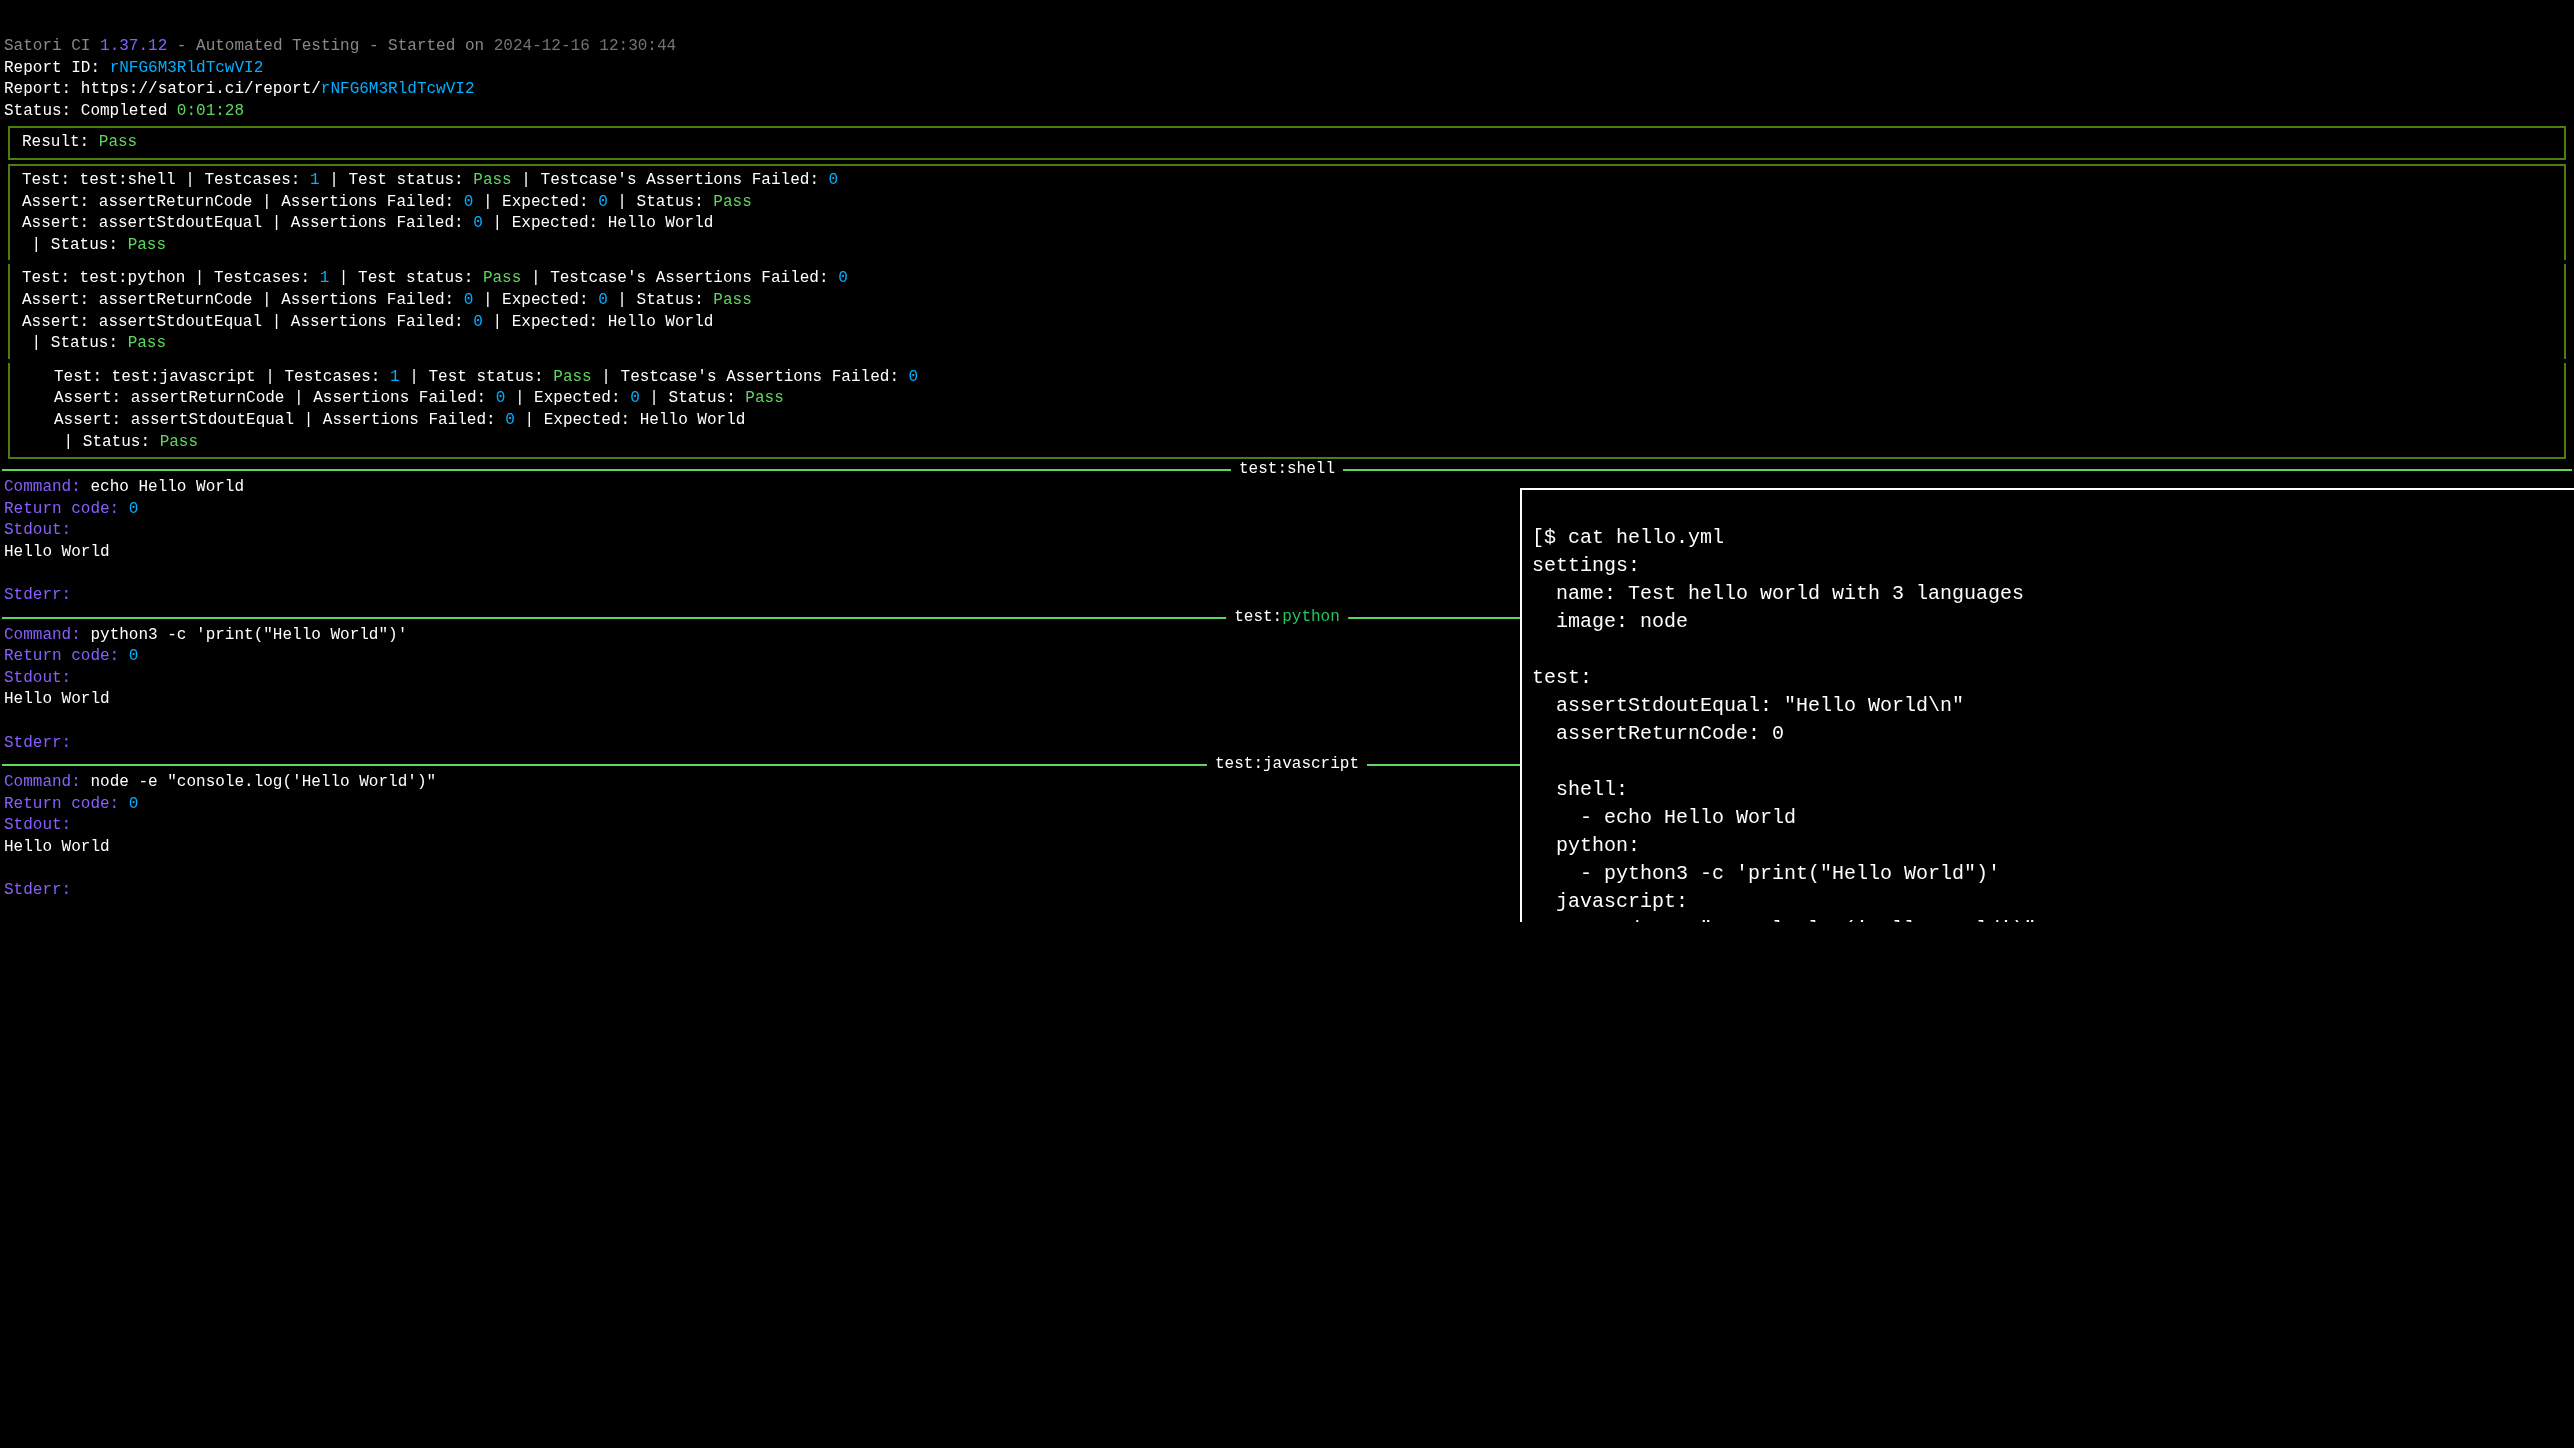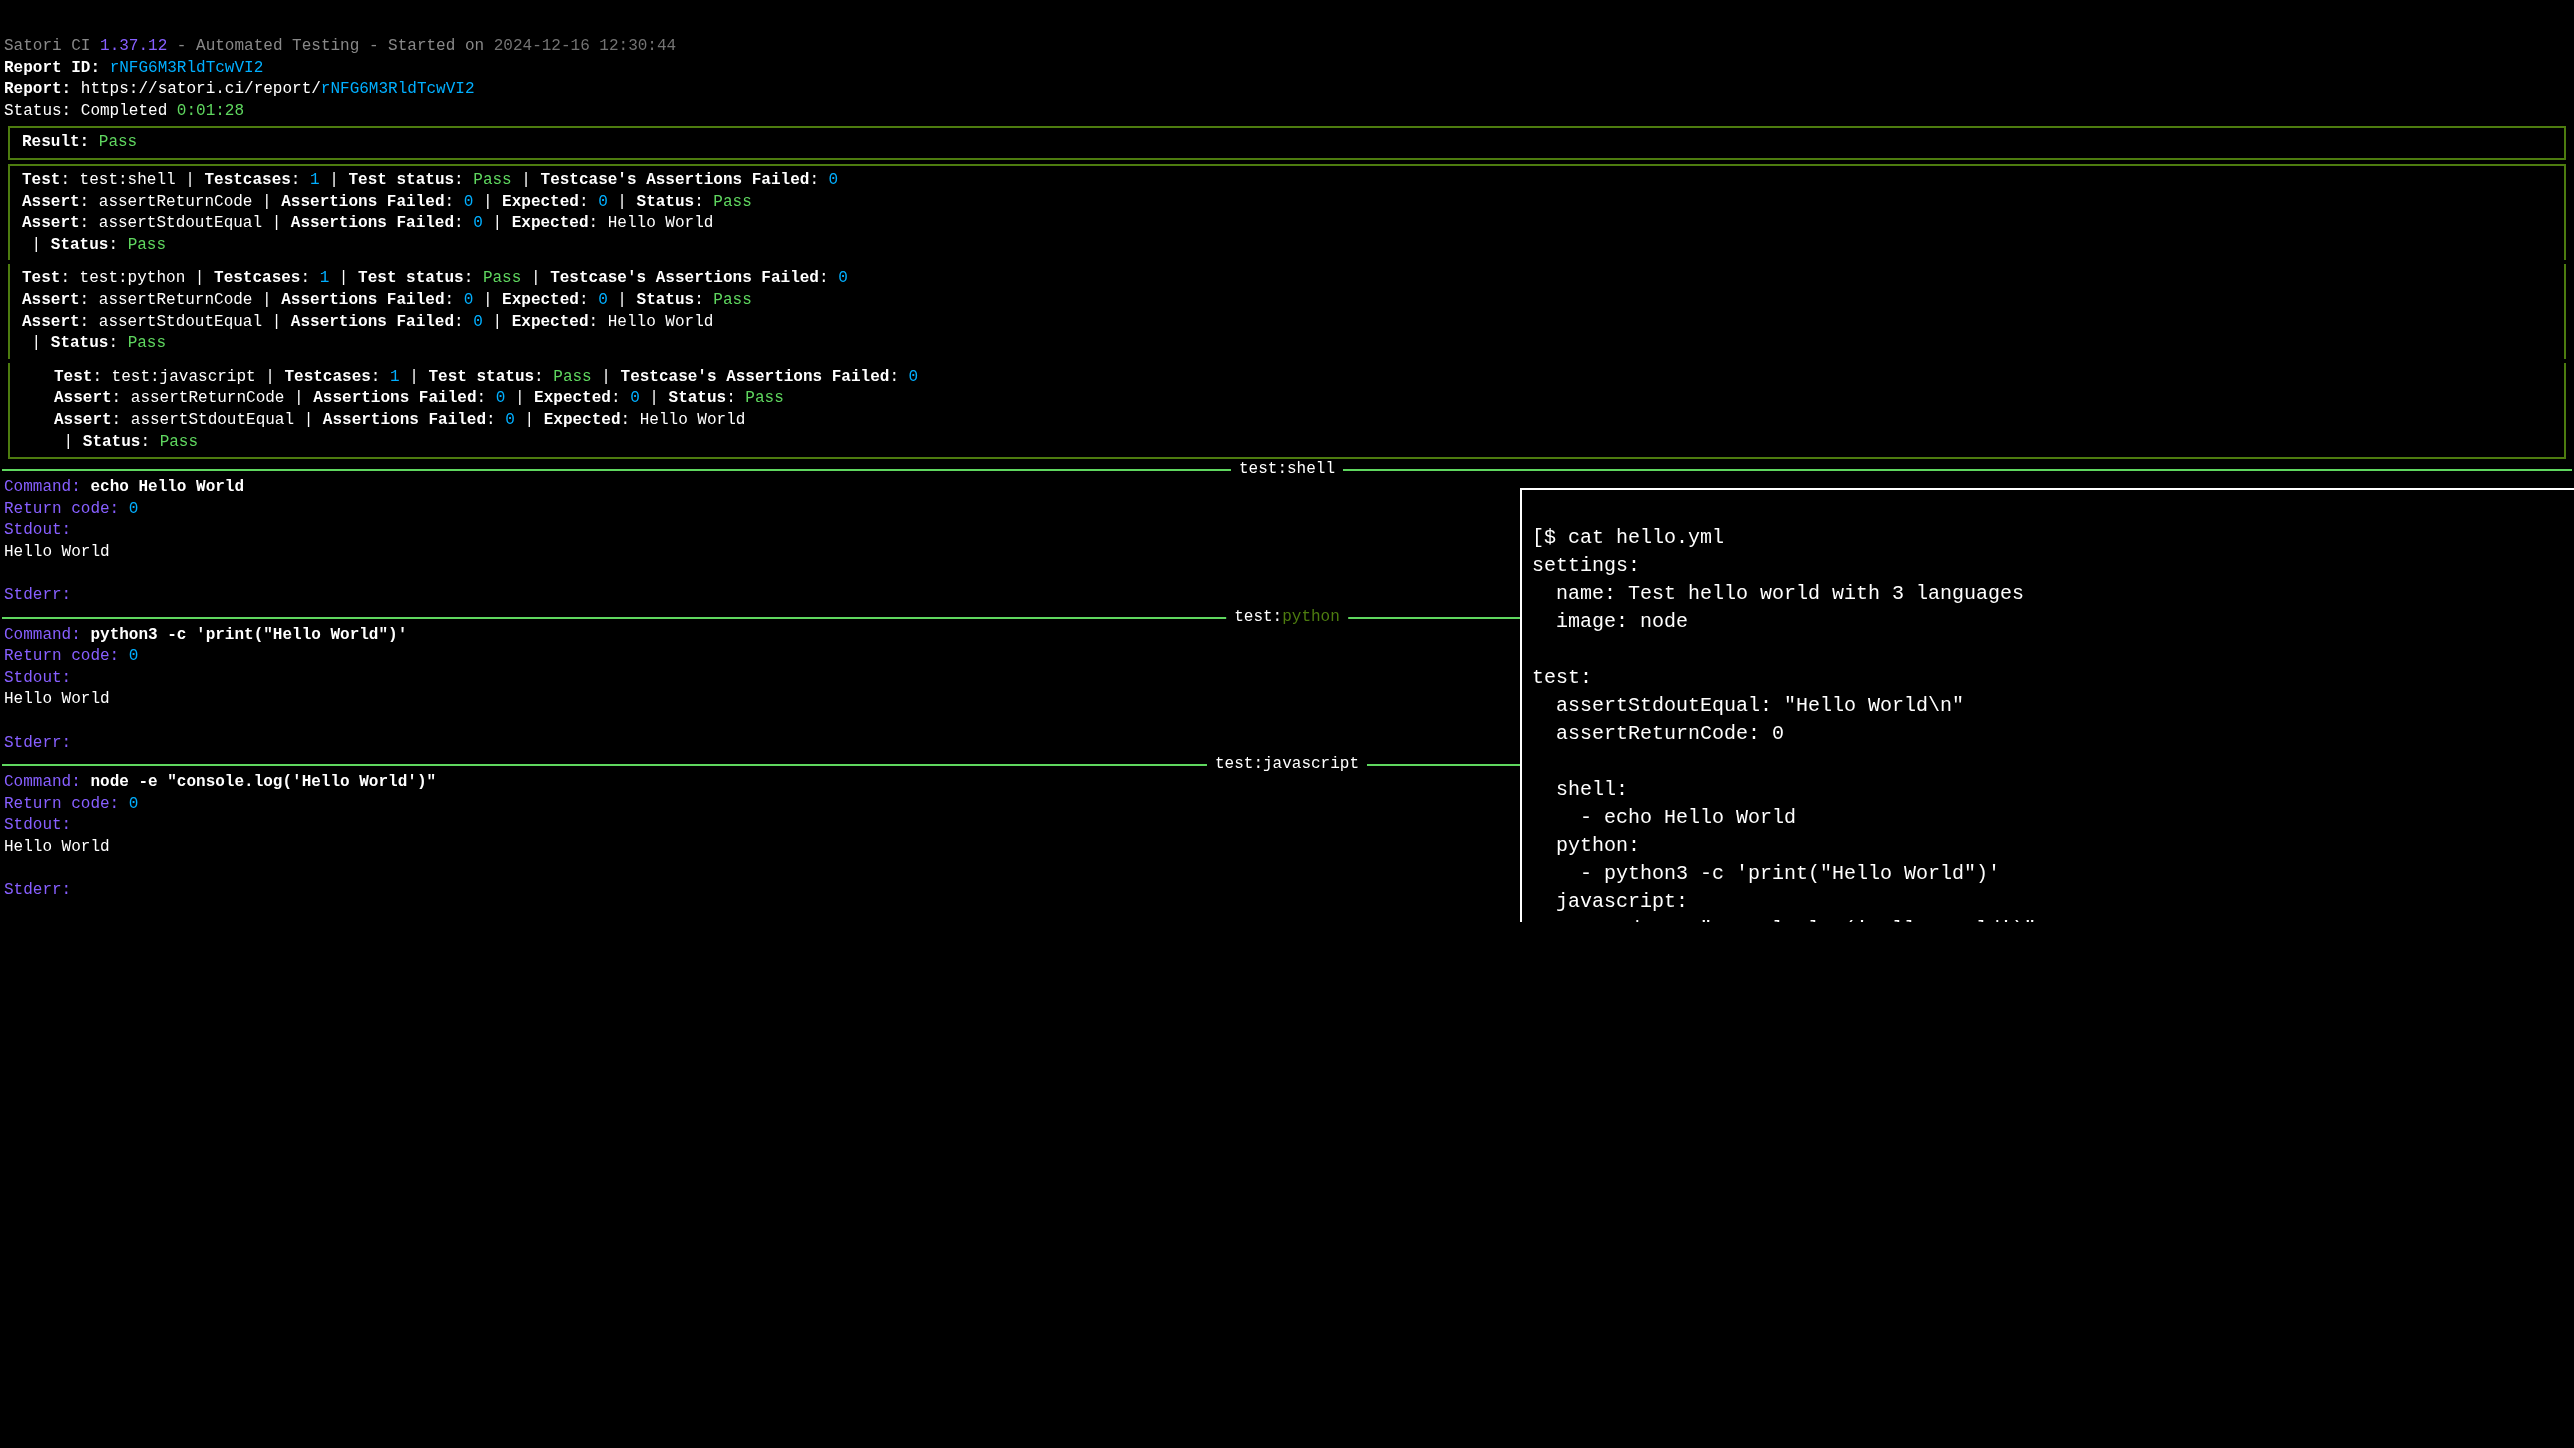--- a/index.html
+++ b/index.html
@@ -6,21 +6,21 @@
   body {
     background: #000;
     color: #fff;
     font-family: "Courier New", Courier, monospace;
     font-size: 16px;
     line-height: 1.35;
     padding: 36px 2px 20px 2px;
     width: 2574px;
     position: relative;
   }
-  .bold { font-weight: bold; }
+  .bold { font-weight: normal; }
   .green { color: #5fd75f; }
   .purple { color: #875fff; }
   .grey { color: #888; }
   .cyan { color: #00afff; }
   .pink { color: #737373; }
   .header { padding-left: 2px; }
   .box {
     border: 2px solid #4d7c0f;
     margin: 4px 6px 2px 6px;
     padding: 4px 12px;
@@ -107,21 +107,21 @@
     </div>
     <div class="section">
       <div><span class="purple">Command:</span> <span class="bold">echo Hello World</span></div>
       <div><span class="purple">Return code:</span> <span class="cyan">0</span></div>
       <div><span class="purple">Stdout:</span></div>
       <div>Hello World</div>
       <div>&nbsp;</div>
       <div><span class="purple">Stderr:</span></div>
     </div>
     <div class="divider">
-      <span class="div-label" style="left: 50%; transform: translateX(-50%);"><span style="color:#fff">test</span>:<span style="color:#4d7c0f">python</span></span>
+      <span class="div-label" style="left: 50%; transform: translateX(-50%);"><span style="color:#fff">test</span>:<span style="color:#22c55e">python</span></span>
     </div>
     <div class="section">
       <div><span class="purple">Command:</span> <span class="bold">python3 -c 'print("Hello World")'</span></div>
       <div><span class="purple">Return code:</span> <span class="cyan">0</span></div>
       <div><span class="purple">Stdout:</span></div>
       <div>Hello World</div>
       <div>&nbsp;</div>
       <div><span class="purple">Stderr:</span></div>
     </div>
     <div class="divider">

